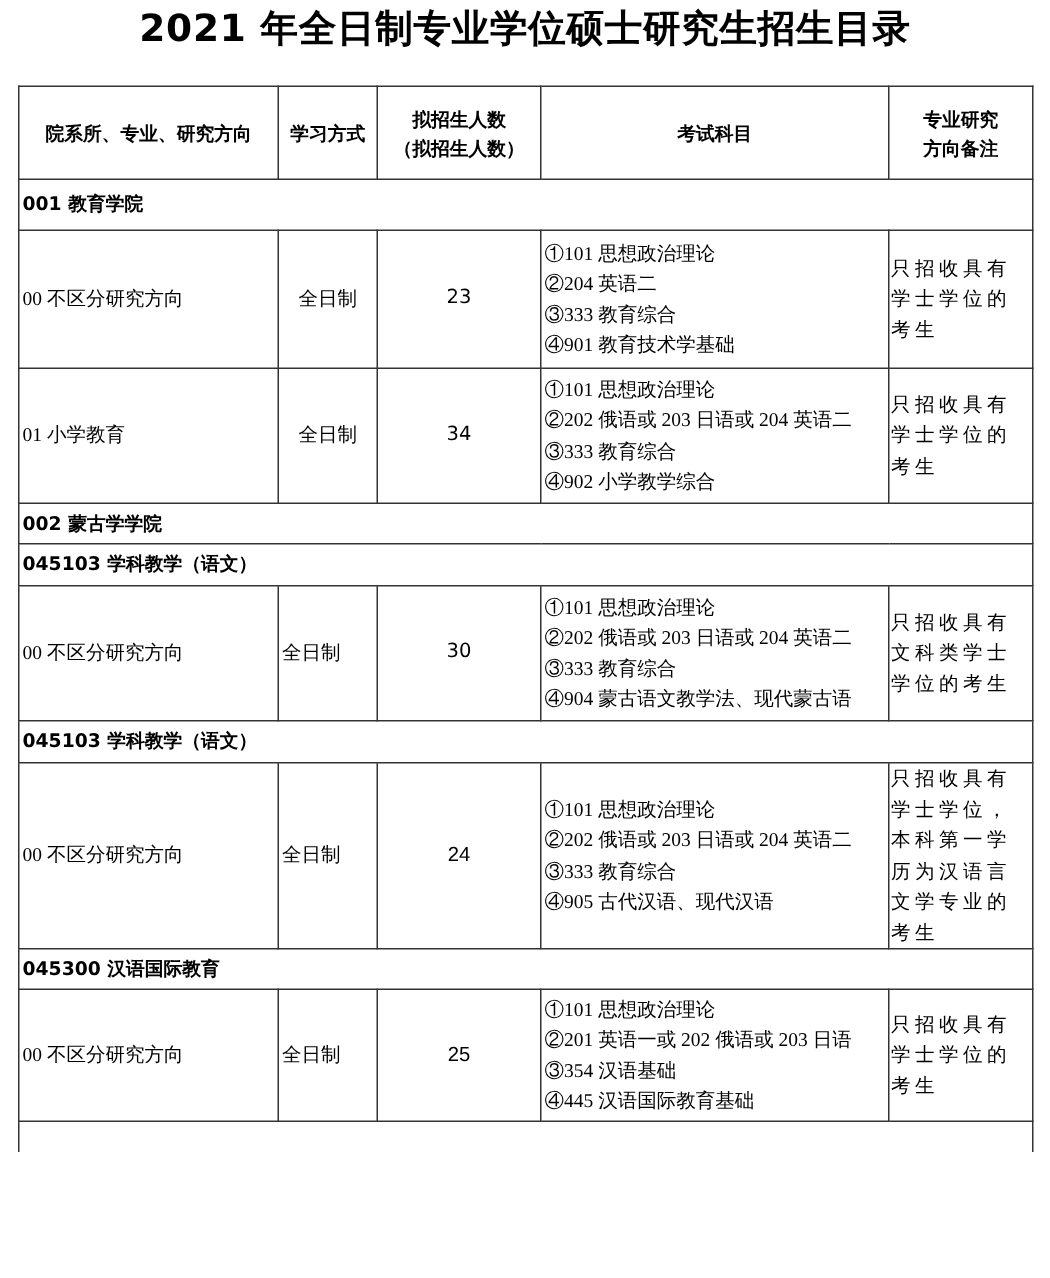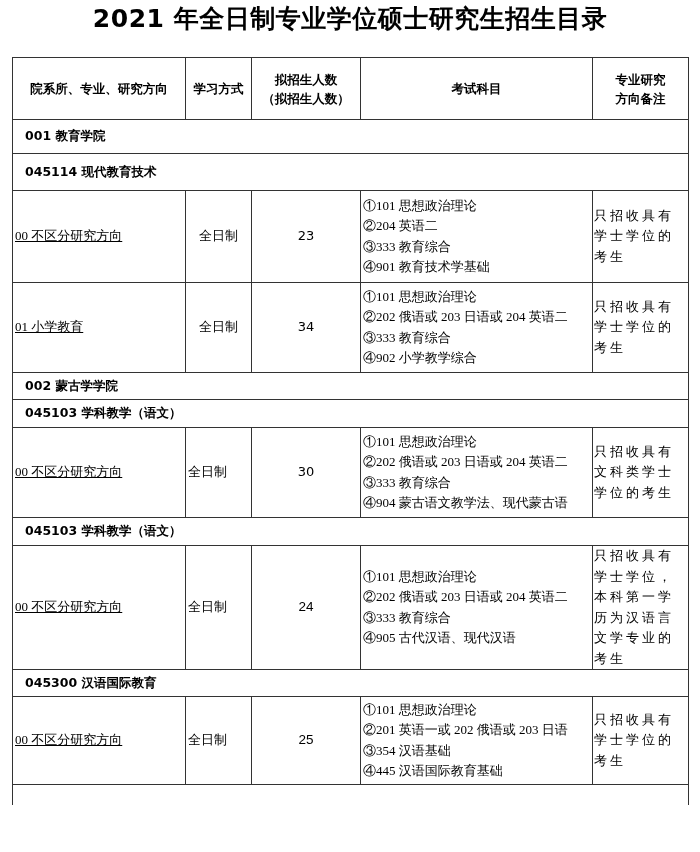--- a/index.html
+++ b/index.html
@@ -1,22 +1,22 @@
 <!DOCTYPE html>
 <html><head>
   <meta charset="utf-8">
   <style>
     html, body { margin: 0; padding: 0; background: #ffffff; }
     body { width: 700px; height: 852px; position: relative; overflow: hidden; font-family: "Liberation Serif", "DejaVu Serif", serif; color: #000; }
     .title { position: absolute; left: 0; top: 2px; width: 700px; text-align: center; font-family: "DejaVu Sans", "Liberation Sans", sans-serif; font-size: 25px; font-weight: bold; letter-spacing: 0.5px; line-height: 34px; }
     .tbl { position: absolute; left: 12px; top: 57px; width: 676px; border-collapse: collapse; table-layout: fixed; }
     .tbl td { border: 1.5px solid #333; padding: 0; vertical-align: middle; font-size: 13px; line-height: 20.5px; }
     .hdr td { font-family: "DejaVu Sans", "Liberation Sans", sans-serif; font-weight: bold; font-size: 12.5px; text-align: center; line-height: 19px; }
-    .sec td { font-family: "DejaVu Sans", "Liberation Sans", sans-serif; font-weight: bold; font-size: 12.5px; padding-left: 12px; }
-    .c-name { padding-left: 2px !important; text-decoration: underline; }
+    .sec td { font-family: "DejaVu Sans", "Liberation Sans", sans-serif; font-weight: bold; font-size: 12.5px; padding-left: 2px; }
+    .c-name { padding-left: 2px !important; }
     .c-center { text-align: center; }
     .c-left { padding-left: 2px !important; }
     .c-count { text-align: center; font-family: "DejaVu Sans", "Liberation Sans", sans-serif; font-size: 12.5px; }
     .c-count.serif { font-family: Liberation Sans, sans-serif; font-size: 13.5px; }
     .subj { padding-left: 2px !important; }
     .subj div { white-space: nowrap; }
     .note { padding-left: 1px !important; letter-spacing: 3px; font-size: 13px; line-height: 20.5px; word-break: break-all; }
   </style>
 </head>
 <body>
@@ -41,23 +41,20 @@
     </td>
     <td>考试科目</td>
     <td>
       <div>专业研究</div>
       <div>方向备注</div>
     </td>
   </tr>
 
   <tr class="sec" style="height:34px">
     <td colspan="5">001 教育学院</td>
-  </tr>
-  <tr class="sec" style="height:37px">
-    <td colspan="5">045114 现代教育技术</td>
   </tr>
   <tr style="height:92px">
     <td class="c-name">00 不区分研究方向</td>
     <td class="c-center">全日制</td>
     <td class="c-count">23</td>
     <td class="subj">
       <div>①101 思想政治理论</div>
       <div>②204 英语二</div>
       <div>③333 教育综合</div>
       <div>④901 教育技术学基础</div>

